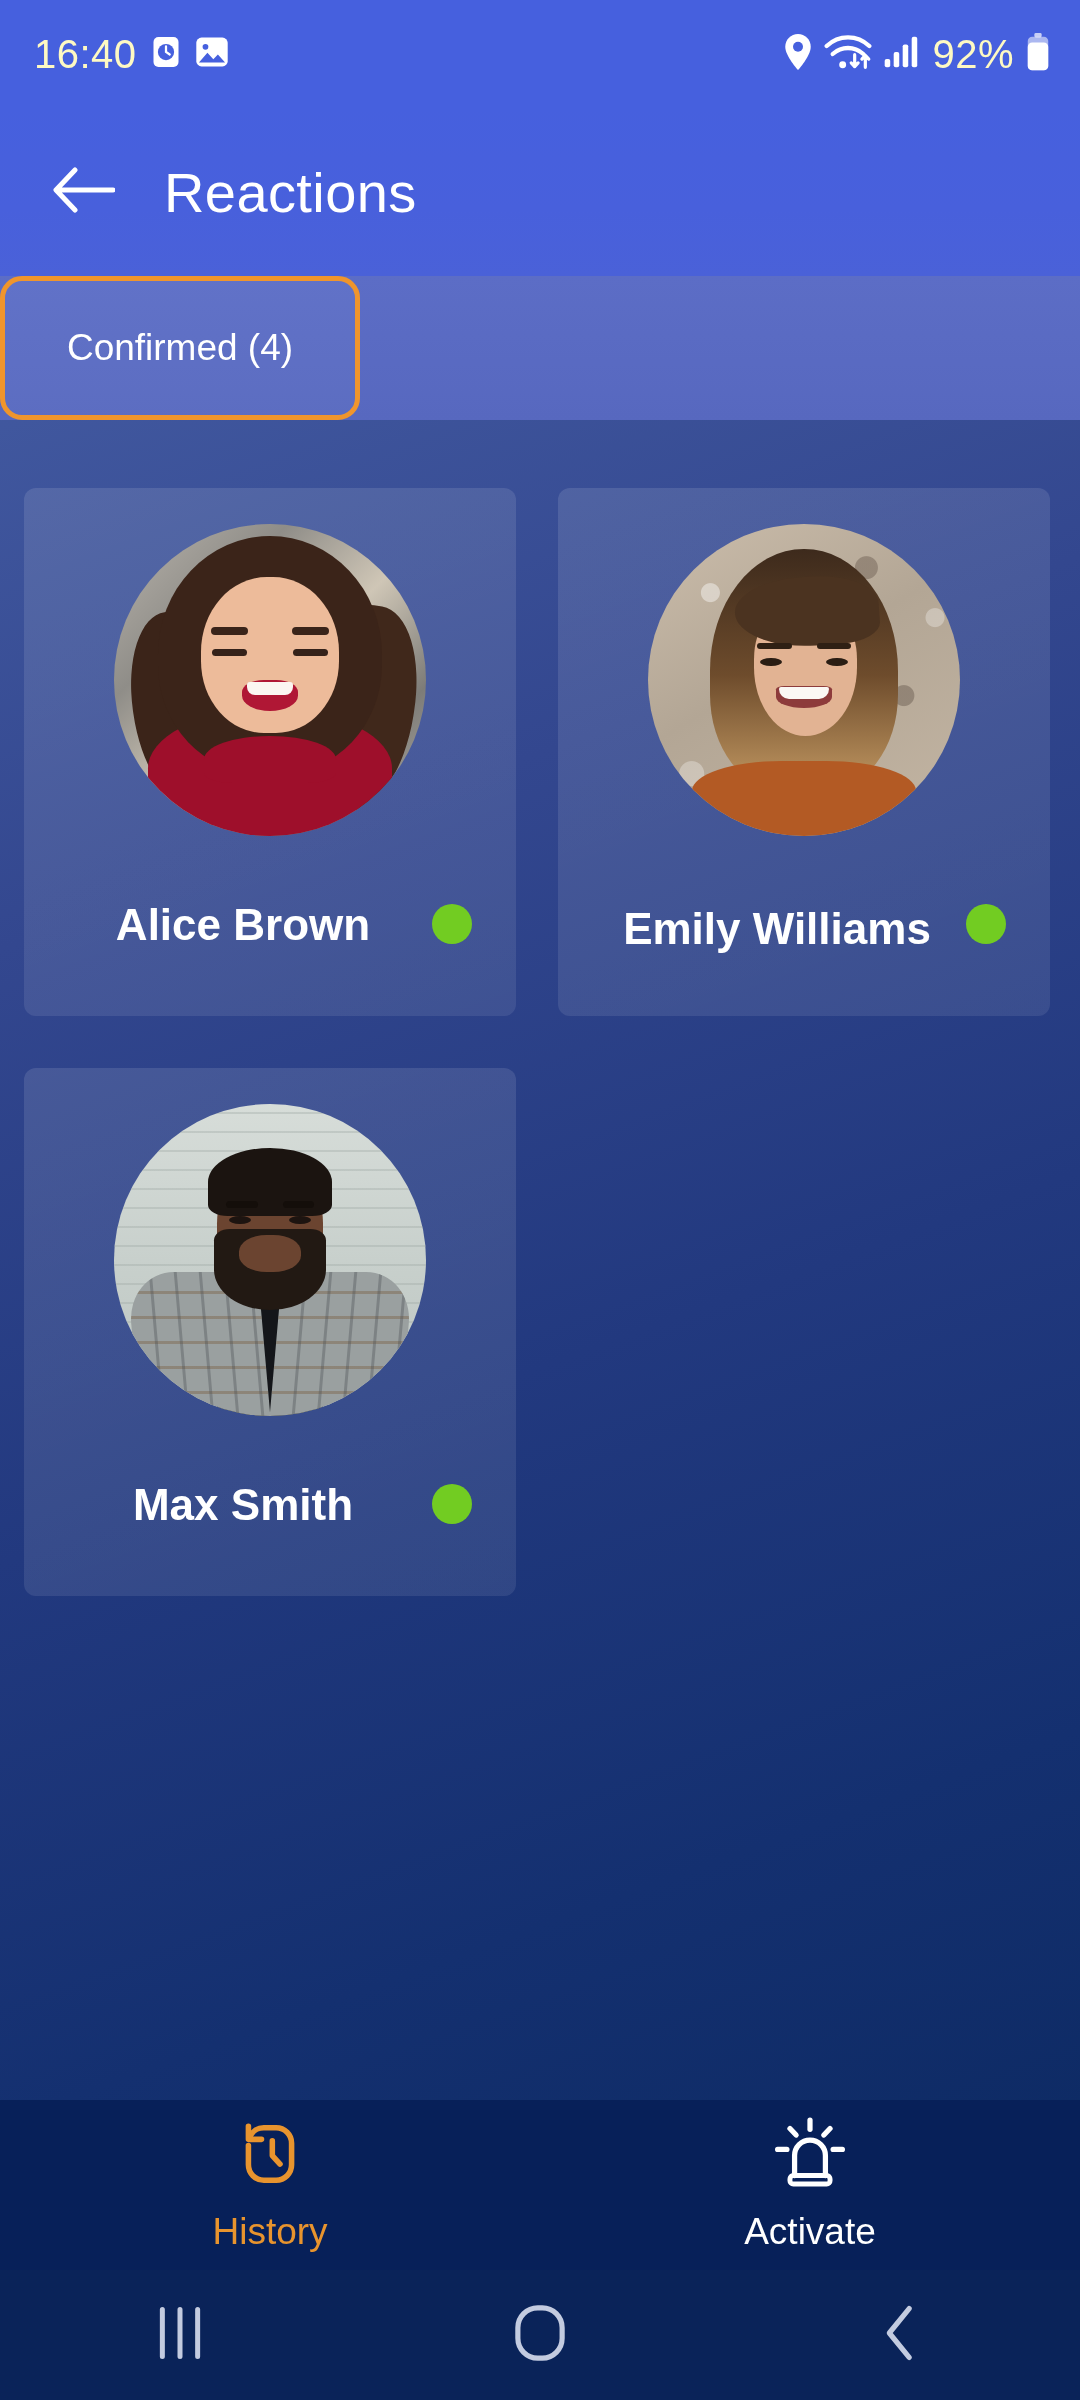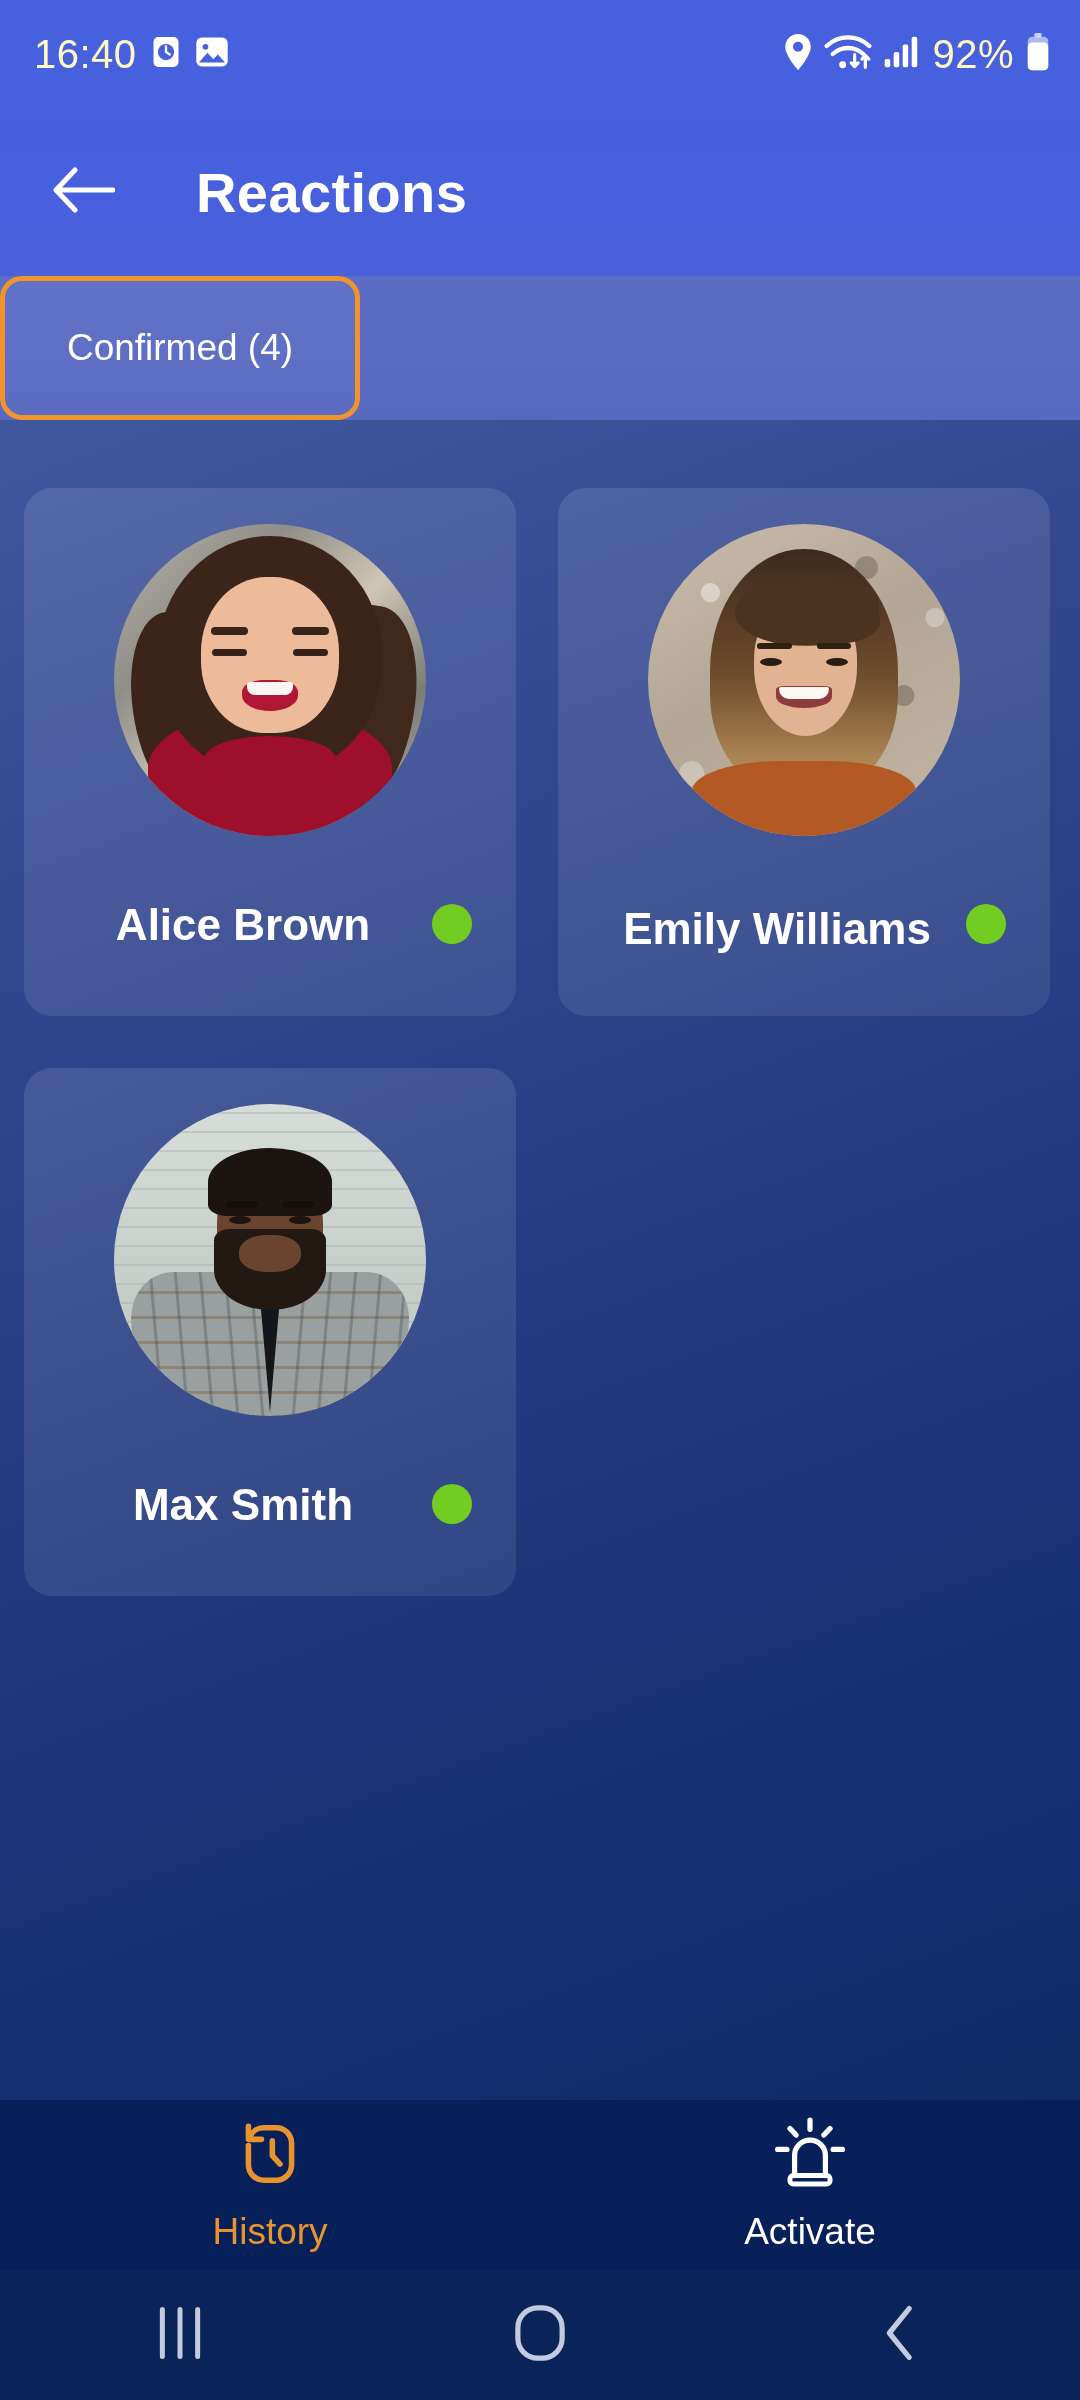--- a/index.html
+++ b/index.html
@@ -43,22 +43,22 @@
     position:absolute; top:108px; left:0; width:1080px; height:168px;
     background:linear-gradient(180deg,#4660de 0%, #4860dc 60%, #4a61d8 100%);
     display:flex; align-items:center;
   }
   .back-btn{
     width:120px; height:120px; margin-left:24px;
     display:flex; align-items:center; justify-content:center;
     cursor:pointer;
   }
   .page-title{
-    color:#fff; font-size:56px; font-weight:700;
-    letter-spacing:0.4px; margin-left:52px;text-align:right;
+    color:#fff; font-size:56px; font-weight:400;
+    letter-spacing:0.4px; margin-left:20px;text-align:right;
   }
 
   
   .tabbar{
     position:absolute; top:276px; left:0; width:1080px; height:144px;
     background:linear-gradient(180deg,#5c6dc6 0%, #5768bf 100%);
     display:flex; align-items:stretch;
   }
   .tab{
     flex:0 0 auto;
@@ -77,21 +77,21 @@
 
   
   .grid{
     position:absolute; top:488px; left:0; width:1080px;
     padding:0 24px;
     display:flex; flex-wrap:wrap;
     gap:52px 42px;
   }
   .pcard{
     width:492px; height:528px;
-    border-radius:28px;
+    border-radius:12px;
     background:linear-gradient(160deg, rgba(255,255,255,0.115) 0%, rgba(255,255,255,0.085) 100%);
     position:relative;
     overflow:hidden;
     cursor:pointer;
   }
   .avatar{
     position:absolute; top:36px; left:50%;
     transform:translateX(-50%);
     width:312px; height:312px;
     border-radius:50%;

